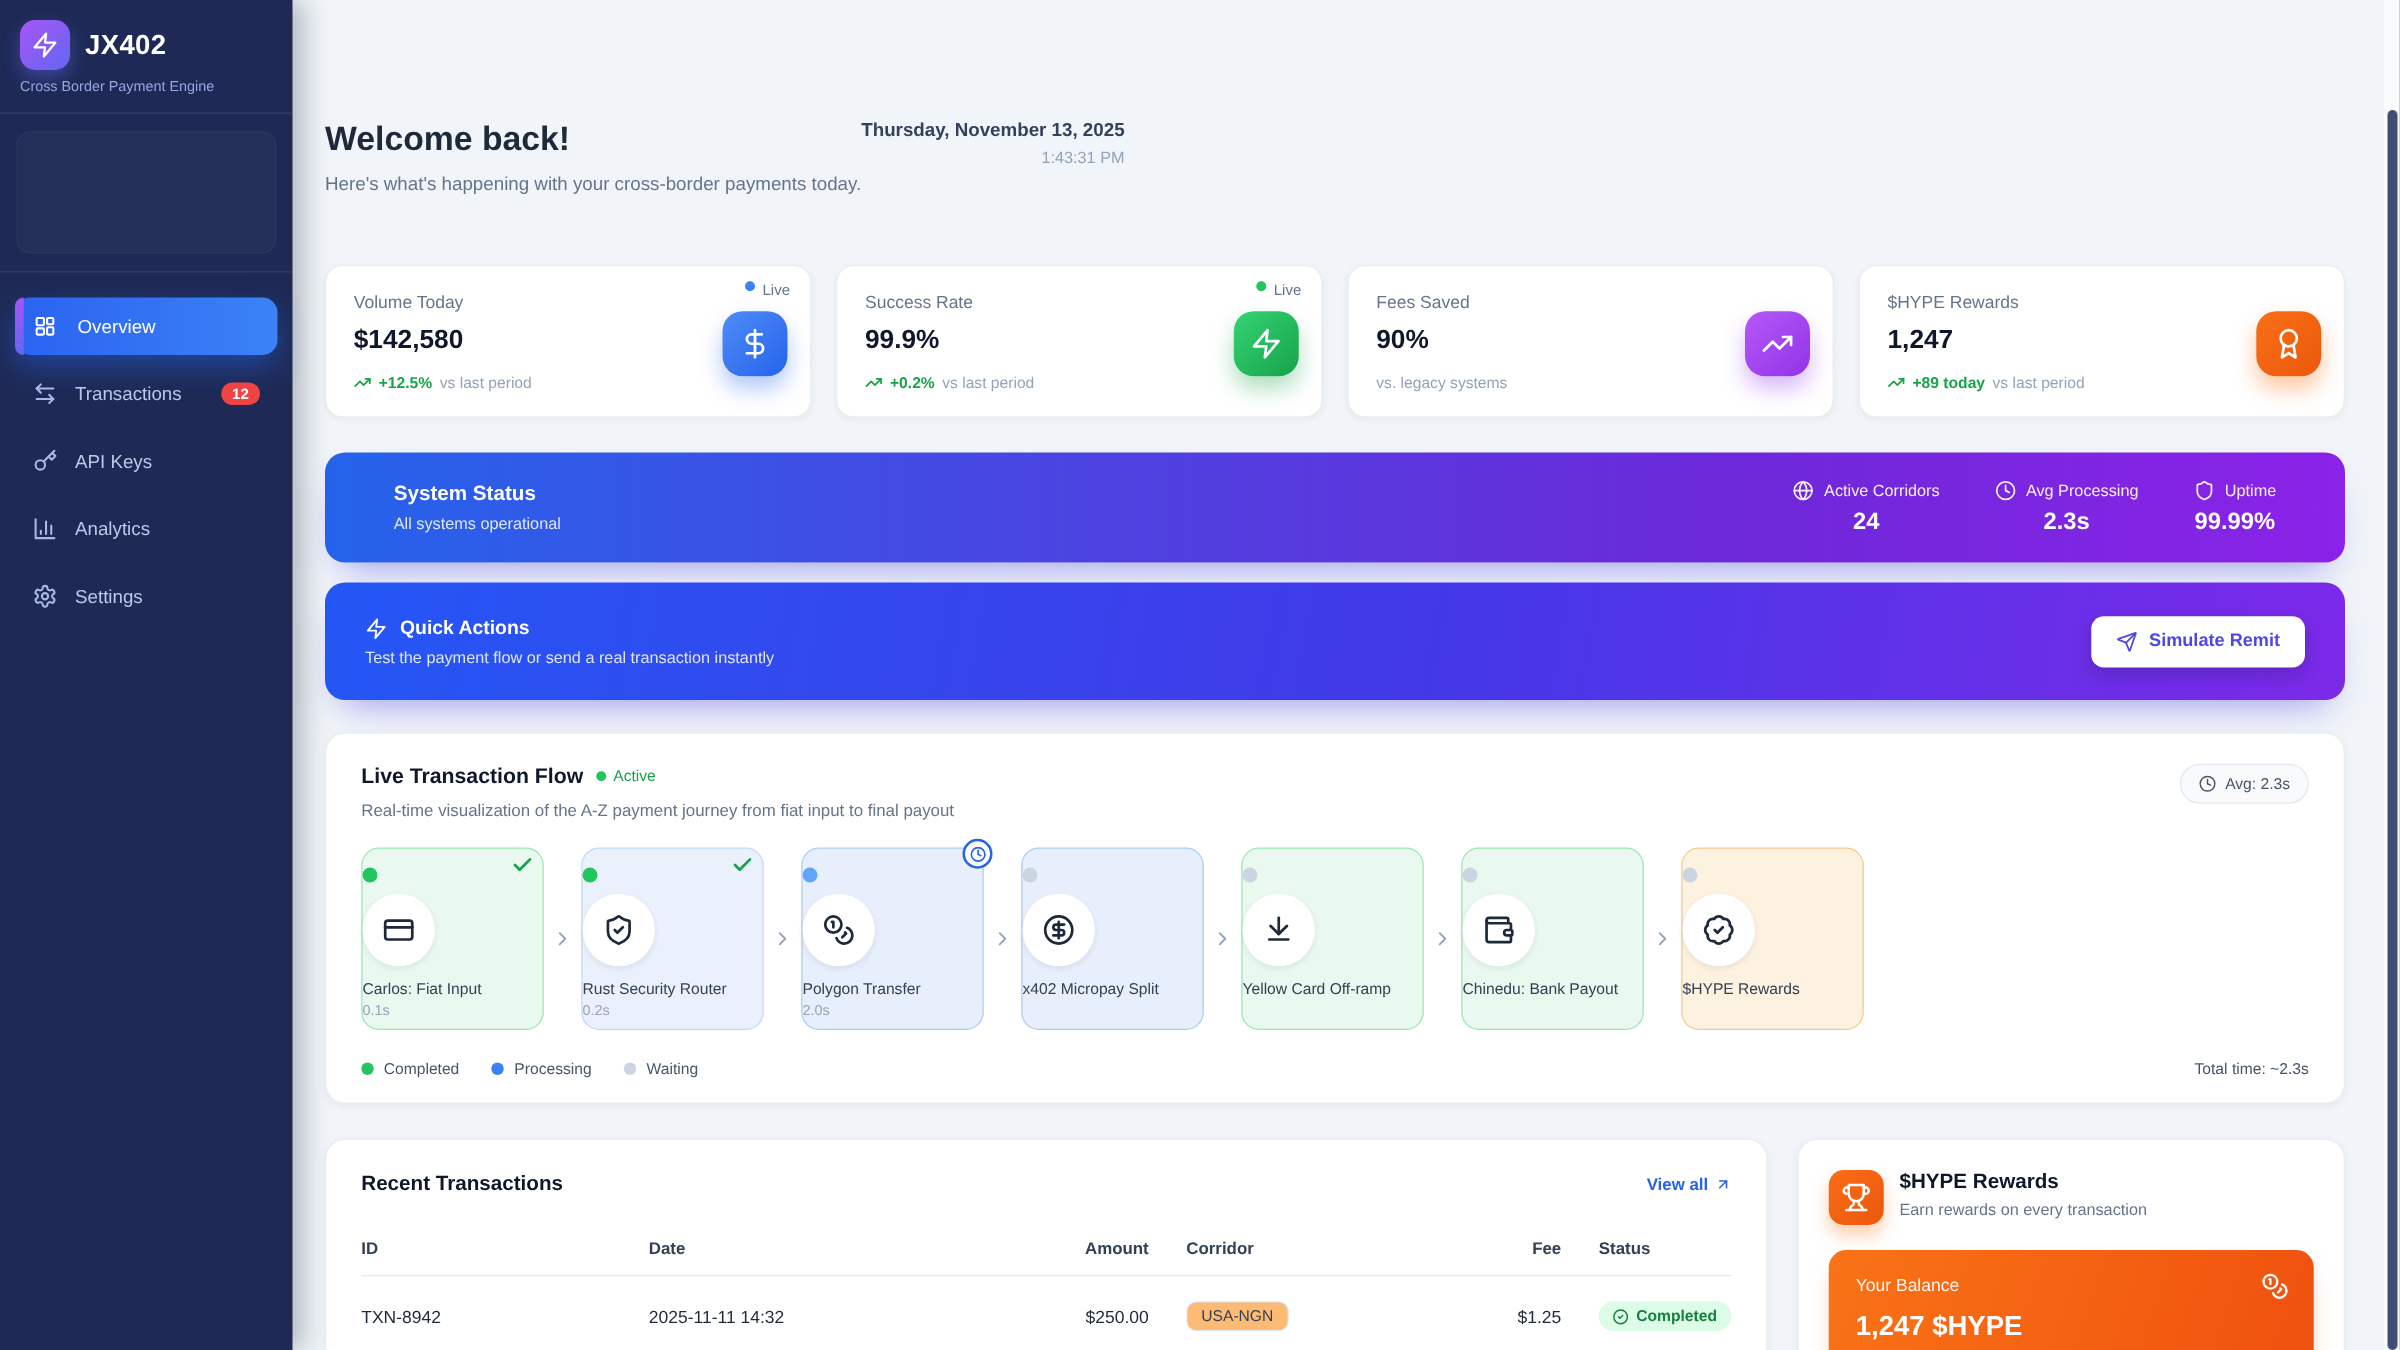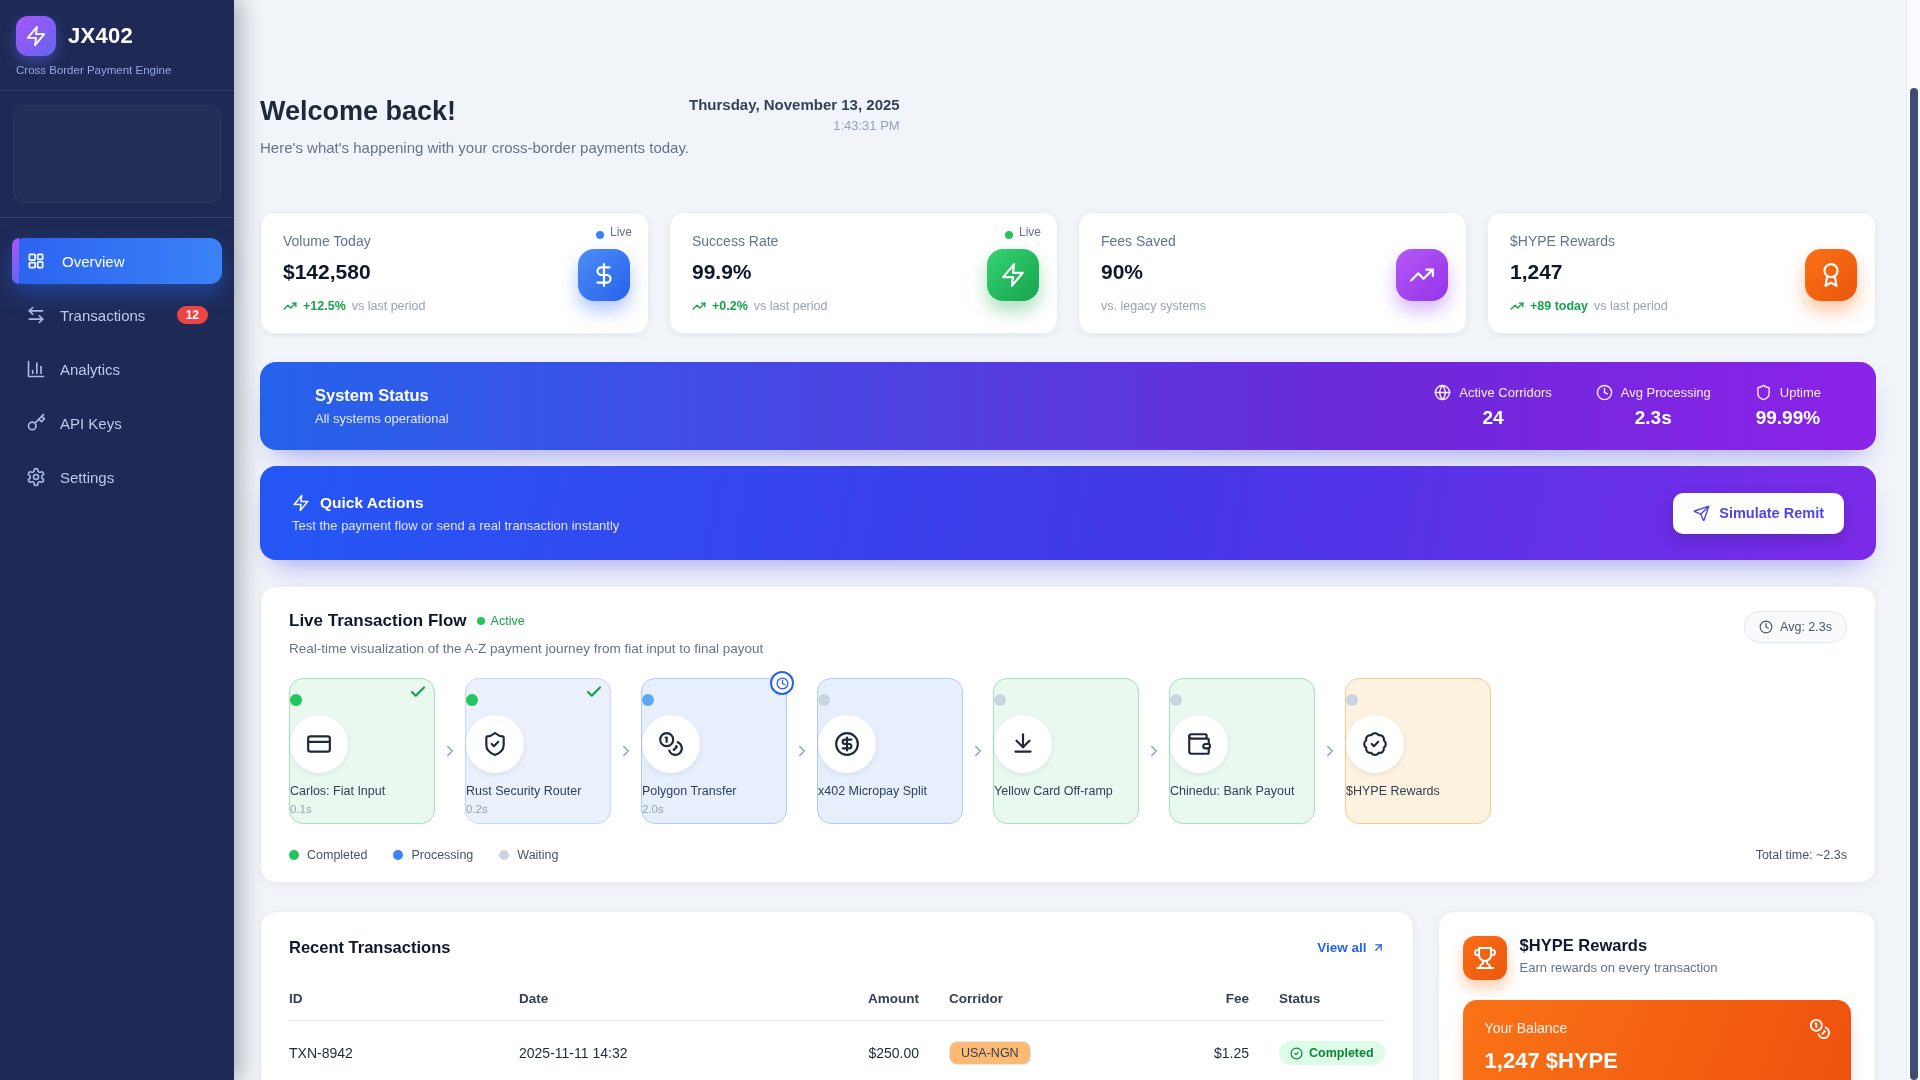--- a/index.html
+++ b/index.html
@@ -69,21 +69,21 @@
     position:relative; background:#fff; border-radius:14px; height:122px;
     border:1px solid #e9eef5; padding:20px 22px;
     box-shadow:0 2px 6px rgba(15,23,42,.05);
   }
   .stat-label { font-size:14px; color:#64748b; }
   .stat-value { margin-top:11px; font-size:21px; font-weight:700; color:#0f172a; }
   .stat-trend { margin-top:15px; display:flex; align-items:center; gap:6px; font-size:12.5px; }
   .trend-up { color:#16a34a; font-weight:700; }
   .trend-note { color:#94a3b8; }
   .live-tag {
-    position:absolute; top:12px; right:16px; display:flex; align-items:flex-end; gap:6px;
+    position:absolute; top:12px; right:16px; display:flex; align-items:flex-start; gap:6px;
     font-size:12px; color:#64748b;
   }
   .live-dot { width:8px; height:8px; border-radius:50%; }
   .live-dot.blue { background:#3b82f6; }
   .live-dot.green { background:#22c55e; }
   .stat-ico {
     position:absolute; right:18px; top:36px; width:52px; height:52px; border-radius:16px;
     display:flex; align-items:center; justify-content:center; color:#fff;
   }
   .ico-blue   { background:linear-gradient(135deg,#4f8cf7,#2563eb); box-shadow:0 10px 18px rgba(37,99,235,.35); }
@@ -270,37 +270,37 @@
             <path d="m16 21 4-4-4-4"></path>
             <path d="M20 17H4"></path>
           </svg>
       </span>
       <span class="nav-label">Transactions</span>
       <span class="nav-badge">12</span>
     </div>
     <div class="nav-item">
       <span class="nav-ico">
         <svg width="20" height="20" viewBox="0 0 24 24" fill="none" stroke="currentColor" stroke-width="2" stroke-linecap="round" stroke-linejoin="round">
+            <circle cx="7.5" cy="15.5" r="4.5"></circle>
+            <path d="m21 2-9.6 9.6"></path>
+            <path d="m15.5 7.5 3 3L22 7l-3-3"></path>
+          </svg>
+      </span>
+      <span class="nav-label">API Keys</span>
+    </div>
+    <div class="nav-item">
+      <span class="nav-ico">
+        <svg width="20" height="20" viewBox="0 0 24 24" fill="none" stroke="currentColor" stroke-width="2" stroke-linecap="round" stroke-linejoin="round">
             <path d="M3 3v18h18"></path>
             <path d="M18 17V9"></path>
             <path d="M13 17V5"></path>
             <path d="M8 17v-3"></path>
           </svg>
       </span>
       <span class="nav-label">Analytics</span>
-    </div>
-    <div class="nav-item">
-      <span class="nav-ico">
-        <svg width="20" height="20" viewBox="0 0 24 24" fill="none" stroke="currentColor" stroke-width="2" stroke-linecap="round" stroke-linejoin="round">
-            <circle cx="7.5" cy="15.5" r="4.5"></circle>
-            <path d="m21 2-9.6 9.6"></path>
-            <path d="m15.5 7.5 3 3L22 7l-3-3"></path>
-          </svg>
-      </span>
-      <span class="nav-label">API Keys</span>
     </div>
     <div class="nav-item">
       <span class="nav-ico">
         <svg width="20" height="20" viewBox="0 0 24 24" fill="none" stroke="currentColor" stroke-width="2" stroke-linecap="round" stroke-linejoin="round">
             <path d="M12.22 2h-.44a2 2 0 0 0-2 2v.18a2 2 0 0 1-1 1.73l-.43.25a2 2 0 0 1-2 0l-.15-.08a2 2 0 0 0-2.73.73l-.22.38a2 2 0 0 0 .73 2.73l.15.1a2 2 0 0 1 1 1.72v.51a2 2 0 0 1-1 1.74l-.15.09a2 2 0 0 0-.73 2.73l.22.38a2 2 0 0 0 2.73.73l.15-.08a2 2 0 0 1 2 0l.43.25a2 2 0 0 1 1 1.73V20a2 2 0 0 0 2 2h.44a2 2 0 0 0 2-2v-.18a2 2 0 0 1 1-1.73l.43-.25a2 2 0 0 1 2 0l.15.08a2 2 0 0 0 2.73-.73l.22-.39a2 2 0 0 0-.73-2.73l-.15-.08a2 2 0 0 1-1-1.74v-.5a2 2 0 0 1 1-1.74l.15-.09a2 2 0 0 0 .73-2.73l-.22-.38a2 2 0 0 0-2.73-.73l-.15.08a2 2 0 0 1-2 0l-.43-.25a2 2 0 0 1-1-1.73V4a2 2 0 0 0-2-2z"></path>
             <circle cx="12" cy="12" r="3"></circle>
           </svg>
       </span>
       <span class="nav-label">Settings</span>
     </div>

